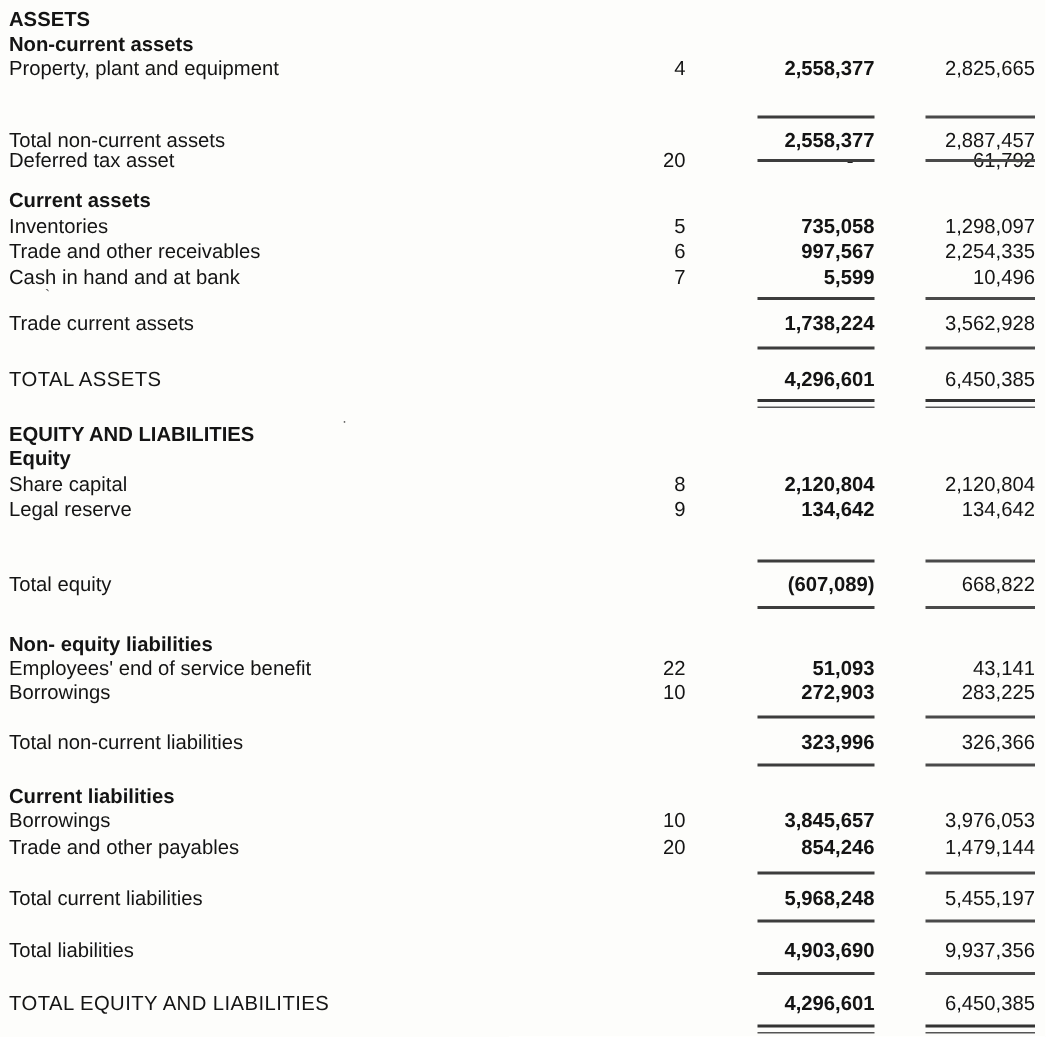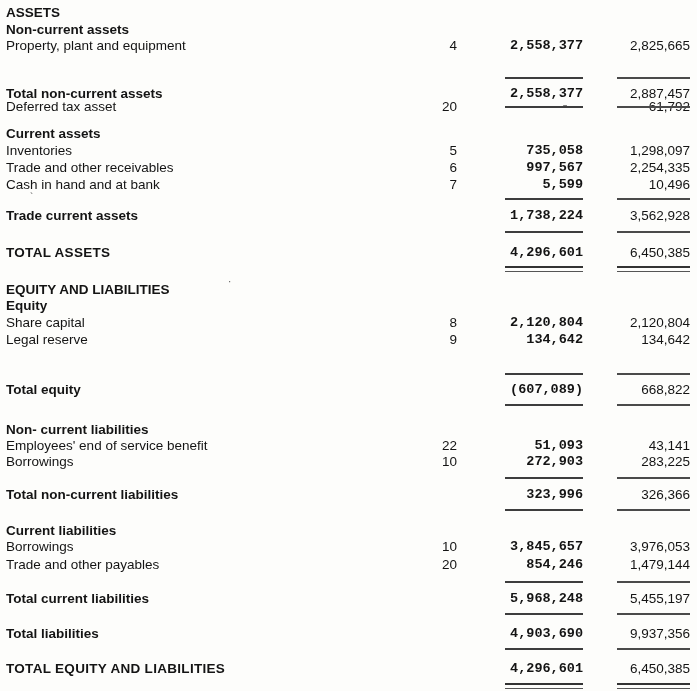--- a/index.html
+++ b/index.html
@@ -6,24 +6,24 @@
   html, body { margin:0; padding:0; background:#ffffff; }
   #sheet {
     position:relative; width:697px; height:691px;
     background:#fdfdfb; color:#141414;
     font-family:"Liberation Sans", sans-serif;
     overflow:hidden;
   }
   .row { position:absolute; left:0; width:697px; height:17px; font-size:13.5px; line-height:17px; }
   .row .label { position:absolute; left:6px; top:0; white-space:pre; }
   .row .note  { position:absolute; left:397px; width:60px; top:0; text-align:right; }
-  .row .col1  { position:absolute; left:461px; width:122px; top:0; text-align:right; font-weight:bold;font-family:Liberation Mono, monospace; }
+  .row .col1  { position:absolute; left:461px; width:122px; top:0; text-align:right; font-weight:bold; }
   .row .col2  { position:absolute; left:568px; width:122px; top:0; text-align:right; }
   .header .label { font-weight:bold; }
-  .total .label, .grand .label { font-weight:bold; }
+  .total .label, .grand .label { font-weight:normal; }
   .grand .label { letter-spacing:0.3px; }
   .rulerow { position:absolute; left:0; width:697px; height:6px; }
   .rulerow .r1 { position:absolute; left:505px; width:78px; height:0; border-top:2px solid #3d3d3d; }
   .rulerow .r2 { position:absolute; left:617px; width:73px; height:0; border-top:2px solid #4a4a4a; }
   .dblrow .r1, .dblrow .r2 { height:3px; border-top:2px solid #333; border-bottom:1px solid #555; }
   .neg  { margin-right:-7px; }
   .dash { box-sizing:border-box; padding-right:14px; }
   .artifact { position:absolute; color:#555; font-size:10px; line-height:10px; }
 </style>
 </head>
@@ -129,21 +129,21 @@
     <div class="row total" style="top: 381px;">
       <span class="label">Total equity</span>
       <span class="col1 neg">(607,089)</span>
       <span class="col2">668,822</span>
     </div>
     <div class="rulerow" style="top: 404px;">
       <span class="r1"></span>
       <span class="r2"></span>
     </div>
     <div class="row header" style="top: 421px;">
-      <span class="label">Non- current liabilities</span>
+      <span class="label">Non- equity liabilities</span>
     </div>
     <div class="row item" style="top: 437px;">
       <span class="label">Employees' end of service benefit</span>
       <span class="note">22</span>
       <span class="col1">51,093</span>
       <span class="col2">43,141</span>
     </div>
     <div class="row item" style="top: 453px;">
       <span class="label">Borrowings</span>
       <span class="note">10</span>

